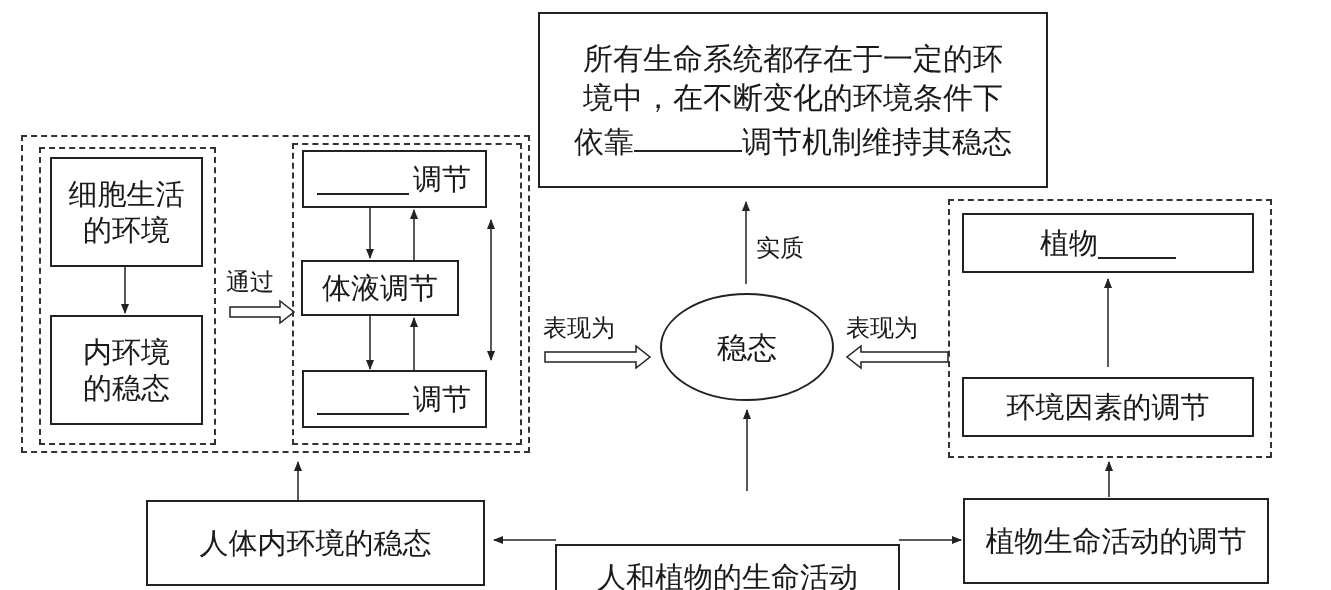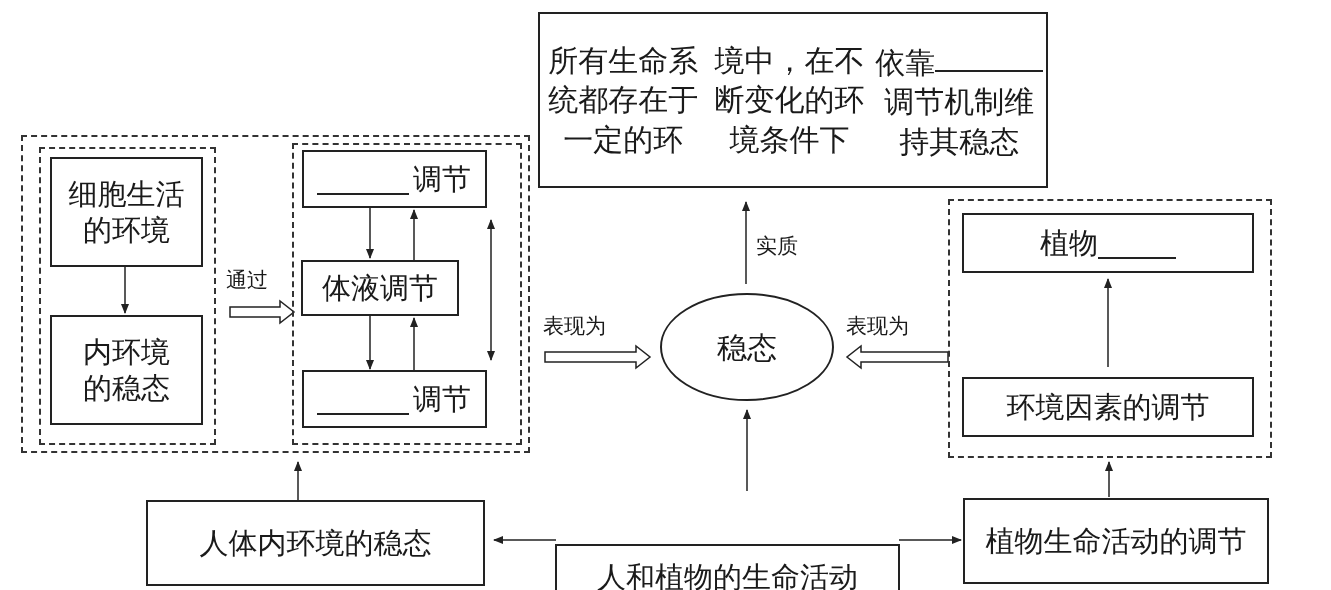--- a/index.html
+++ b/index.html
@@ -2,21 +2,21 @@
 <html><head>
 <meta charset="utf-8">
 <style>
   html, body { margin:0; padding:0; background:#ffffff; }
   body { width:1331px; height:590px; position:relative; overflow:hidden;
          font-family:"DejaVu Sans", "Liberation Sans", sans-serif; color:#1a1a1a; }
   .box { position:absolute; border:2px solid #222; box-sizing:border-box; background:#fff;
          display:flex; align-items:center; justify-content:center; text-align:center;
          font-size:29px; line-height:1.25; }
   .dash { position:absolute; border:2px dashed #333; box-sizing:border-box; }
-  .label { position:absolute; font-size:21px; white-space:nowrap; }
+  .label { position:absolute; font-size:24px; white-space:nowrap; }
   .blank { display:inline-block; border-bottom:2px solid #222; height:1.05em; vertical-align:baseline; }
   svg.lines { position:absolute; left:0; top:0; }
 </style>
 </head>
 <body>
 
 <svg class="lines" width="1331" height="590">
   <defs>
     <marker id="ah" markerWidth="10" markerHeight="10" refX="9" refY="5" orient="auto" markerUnits="userSpaceOnUse">
       <path d="M0,1 L10,5 L0,9 Z" fill="#222"></path>
@@ -48,21 +48,21 @@
   <line x1="747" y1="491" x2="747" y2="410" stroke="#222" stroke-width="1.5" marker-end="url(#ah)"></line>
 
   <line x1="1108" y1="367" x2="1108" y2="279" stroke="#222" stroke-width="1.5" marker-end="url(#ah)"></line>
 
   <line x1="298" y1="500" x2="298" y2="462" stroke="#222" stroke-width="1.5" marker-end="url(#ah)"></line>
   <line x1="1109" y1="497" x2="1109" y2="462" stroke="#222" stroke-width="1.5" marker-end="url(#ah)"></line>
   <line x1="556" y1="540" x2="494" y2="540" stroke="#222" stroke-width="1.5" marker-end="url(#ah)"></line>
   <line x1="899" y1="540" x2="961" y2="540" stroke="#222" stroke-width="1.5" marker-end="url(#ah)"></line>
 </svg>
 
-<div class="box" style="left:538px;top:12px;width:510px;height:176px;font-size:30px;line-height:1.32;flex-direction:row;">
+<div class="box" style="left:538px;top:12px;width:510px;height:176px;font-size:30px;line-height:1.32;flex-direction:column;">
   <div>所有生命系统都存在于一定的环</div>
   <div>境中，在不断变化的环境条件下</div>
   <div>
     <span>依靠</span><span class="blank" style="width:108px;"></span><span>调节机制维持其稳态</span>
   </div>
 </div>
 
 <div class="dash" style="left:21px;top:135px;width:509px;height:318px;"></div>
 <div class="dash" style="left:39px;top:147px;width:177px;height:298px;"></div>
 <div class="dash" style="left:292px;top:143px;width:230px;height:302px;"></div>

